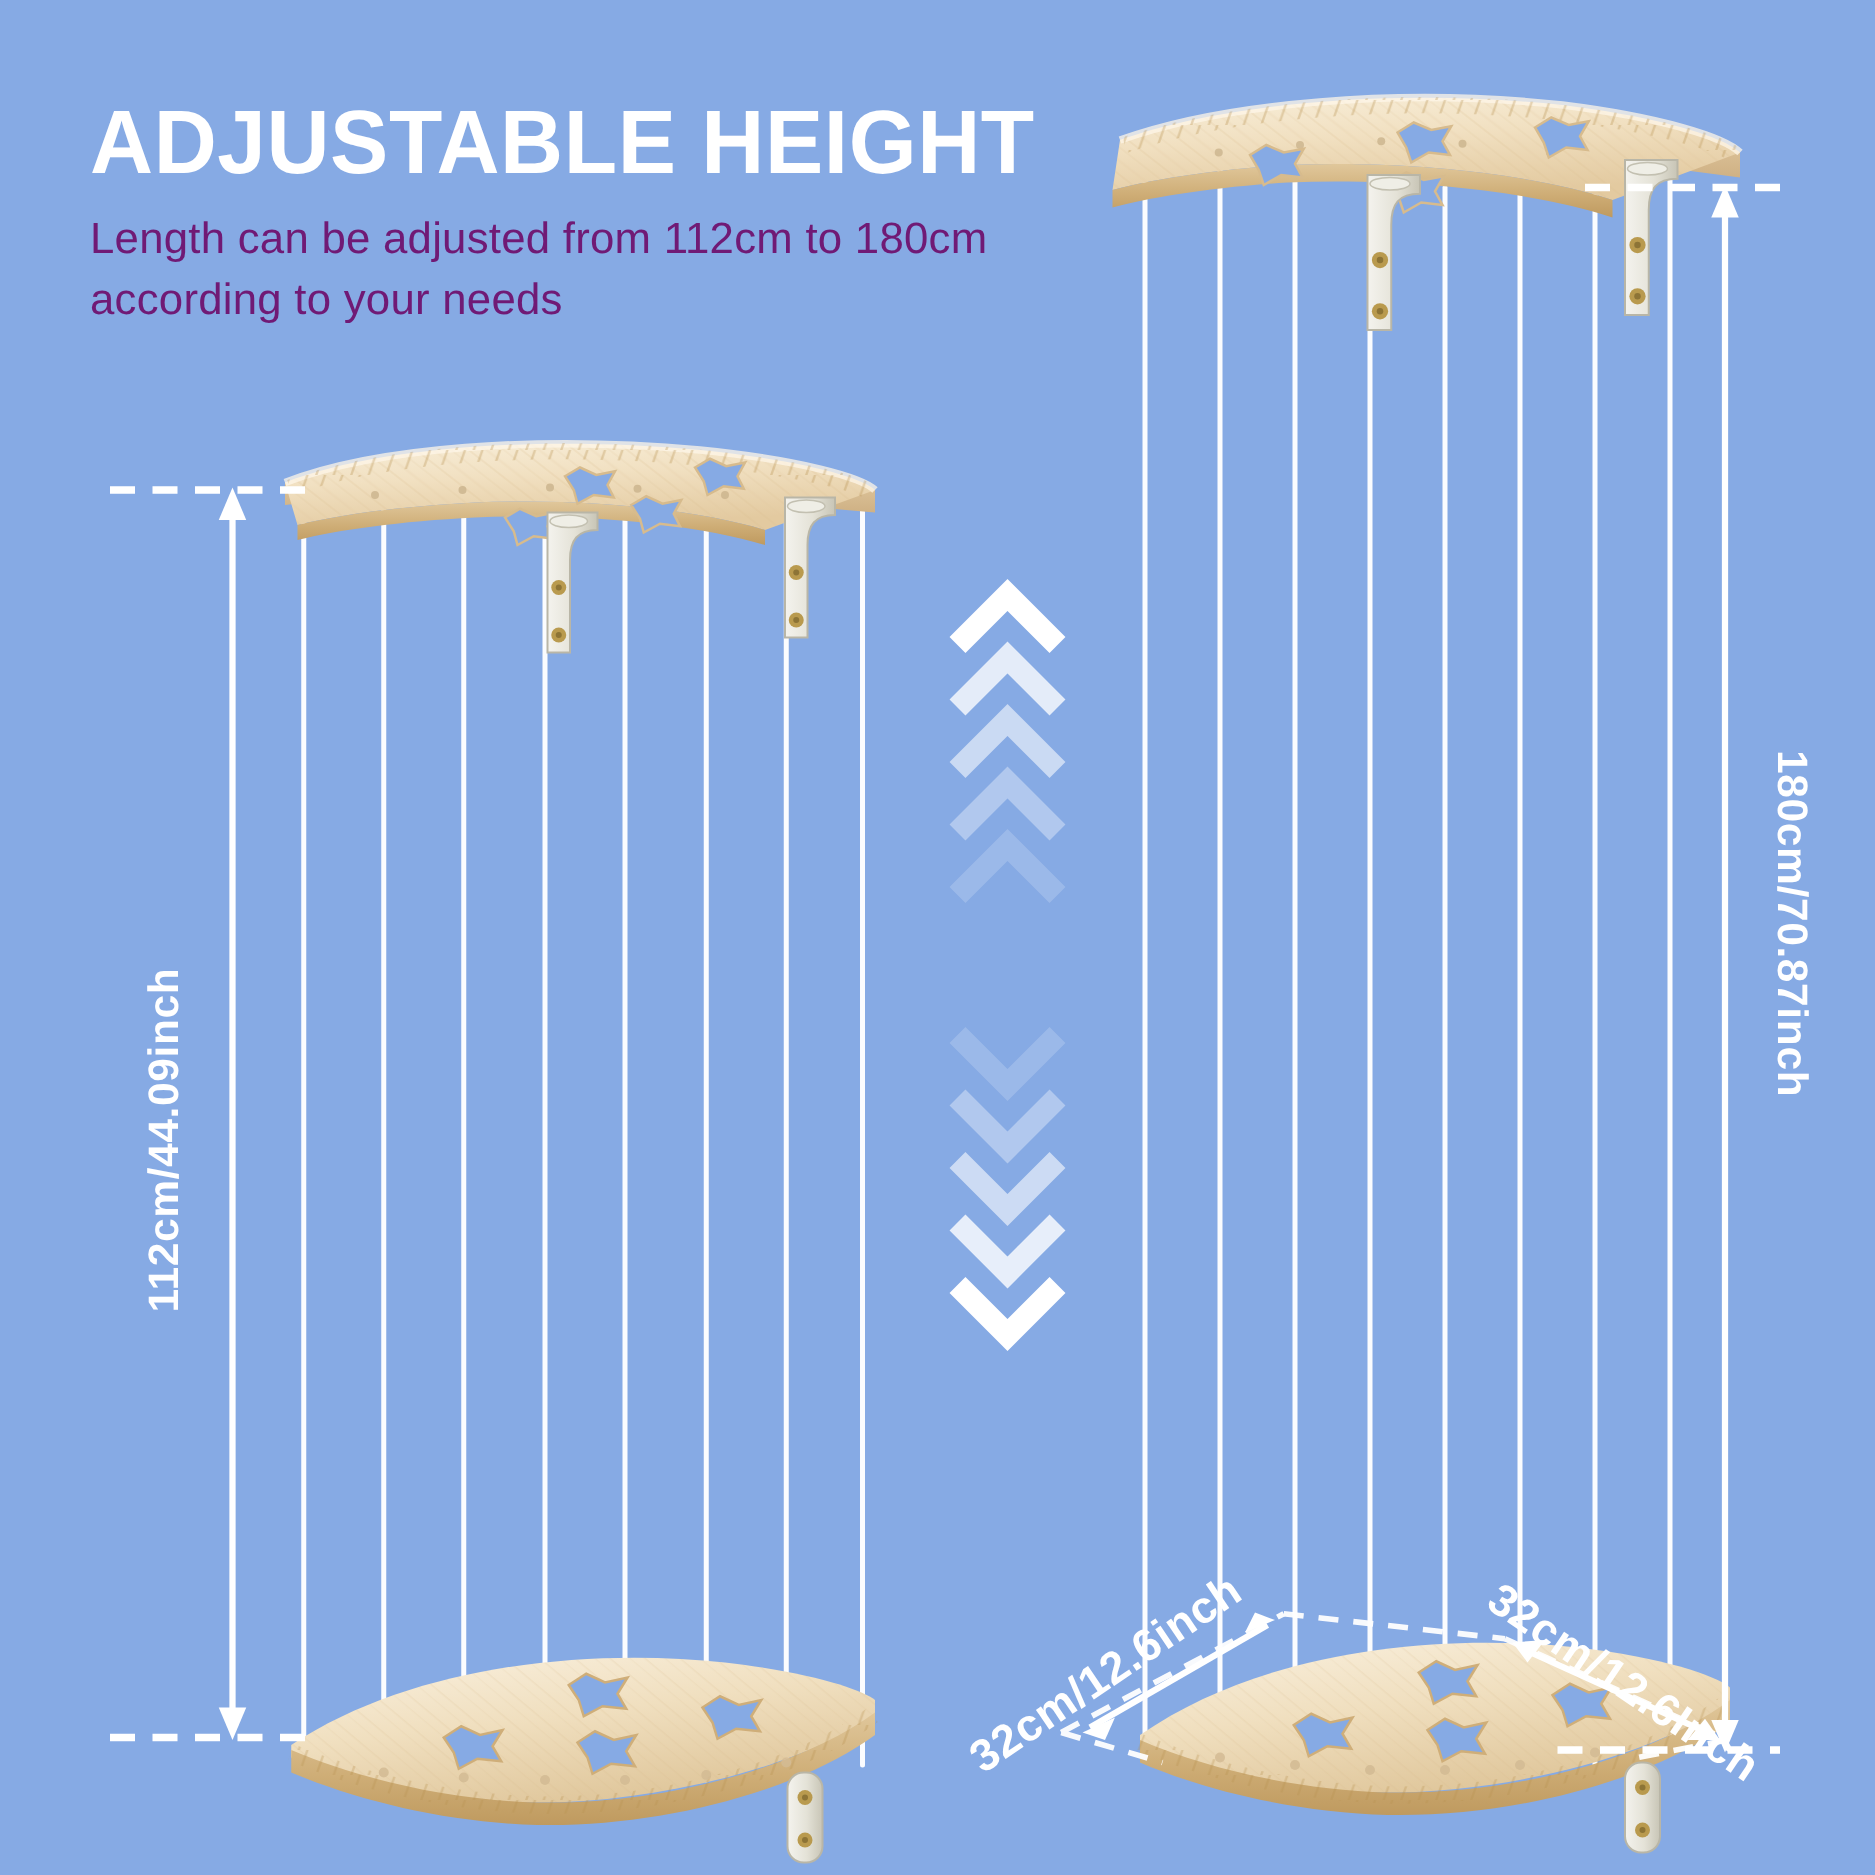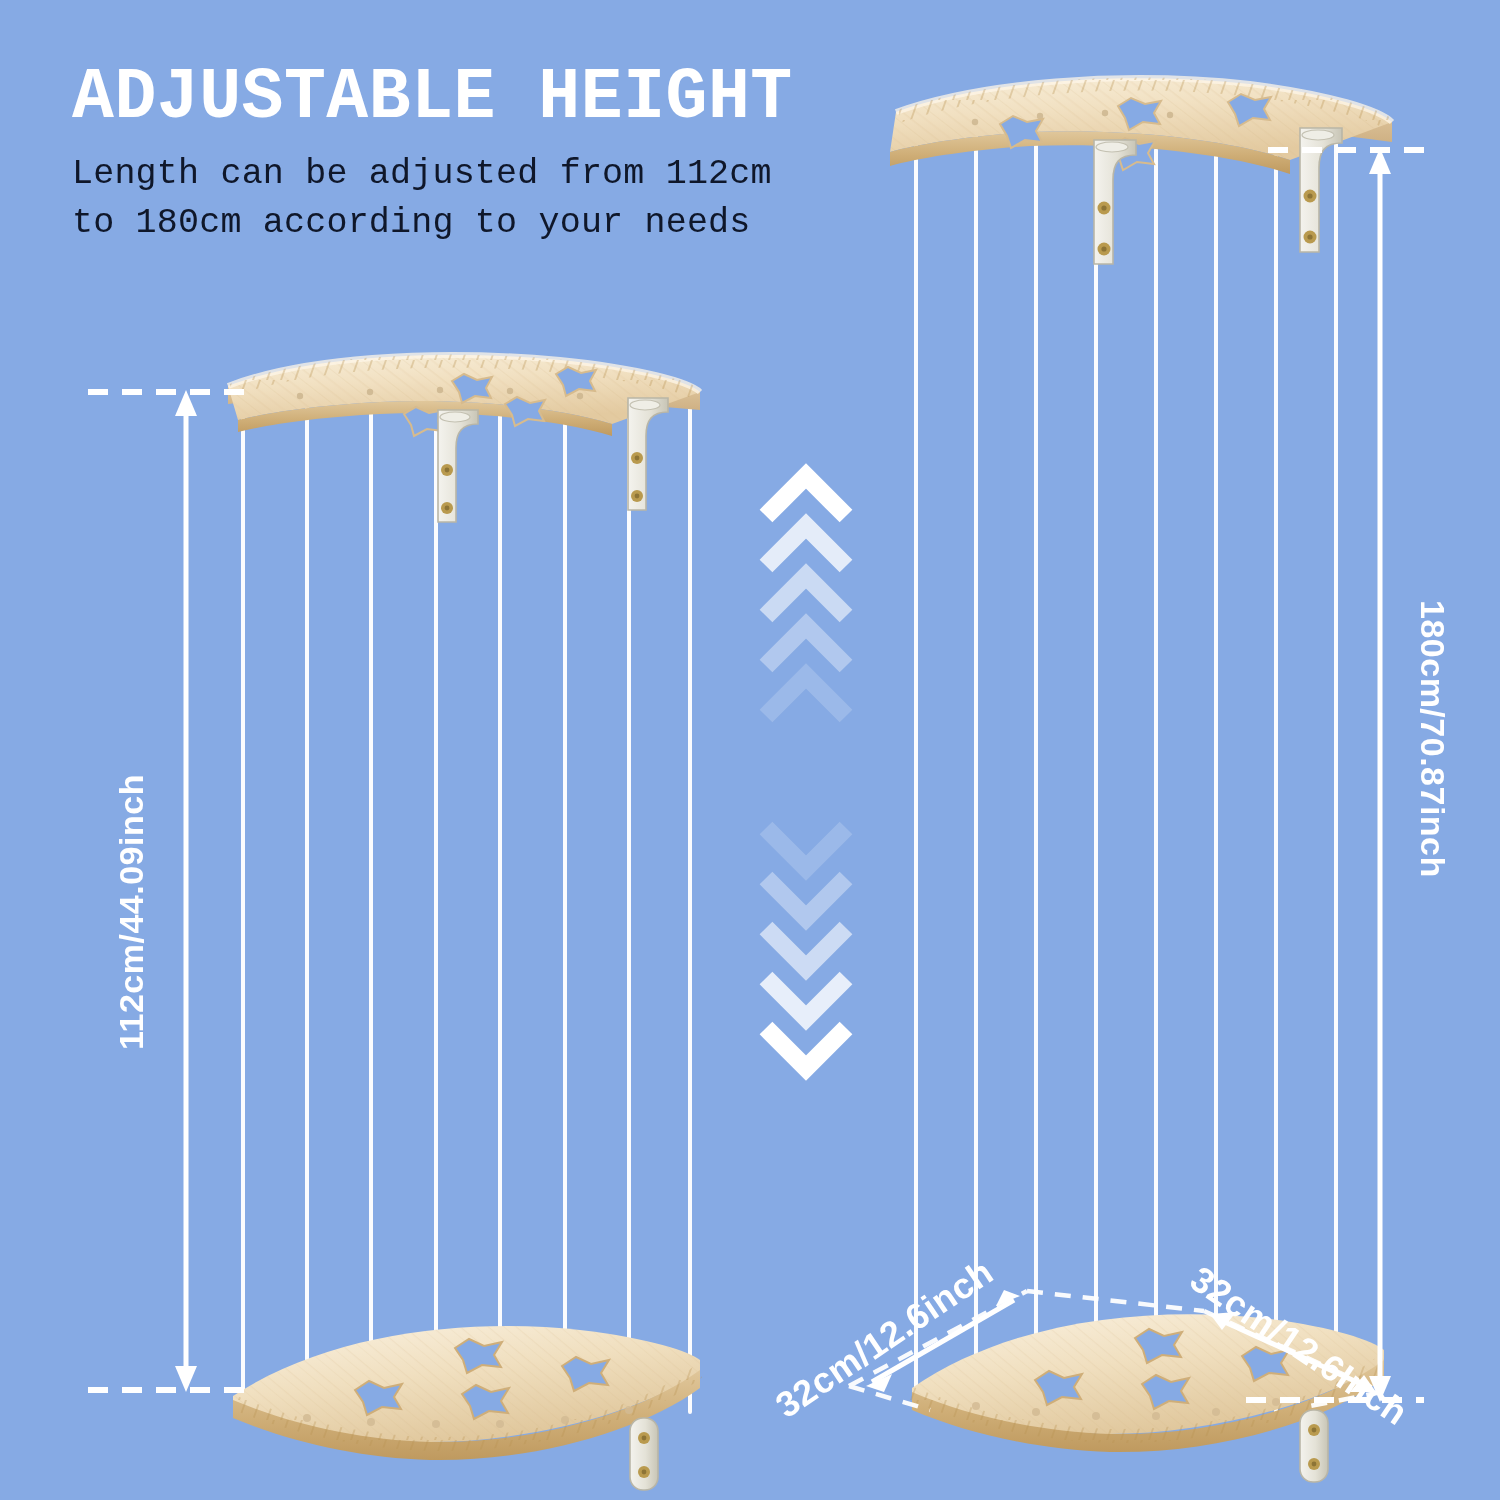--- a/index.html
+++ b/index.html
@@ -21,40 +21,39 @@
     width: 1500px;
     height: 1500px;
     background: #86aae4;
     overflow: hidden;
   }
 
   
   #headline-block {
     position: absolute;
     left: 72px;
-    top: 58px;
+    top: 74px;
     width: 830px;
-    font-family: Liberation Mono, monospace;
   }
   #title {
     font-size: 72px;
     line-height: 80px;
     font-weight: 700;
     color: #ffffff;
     letter-spacing: 0.5px;
     white-space: nowrap;
     transform: scaleX(0.97);
     transform-origin: left center;
   }
   #subtitle {
     margin-top: 12px;
     font-size: 35px;
     line-height: 49px;
     font-weight: 400;
-    color: #0f172a;
+    color: #701a75;
     max-width: 730px;
     letter-spacing: 0.2px;
   }
 
   
   #art {
     position: absolute;
     left: 0; top: 0;
     width: 1500px;
     height: 1500px;

